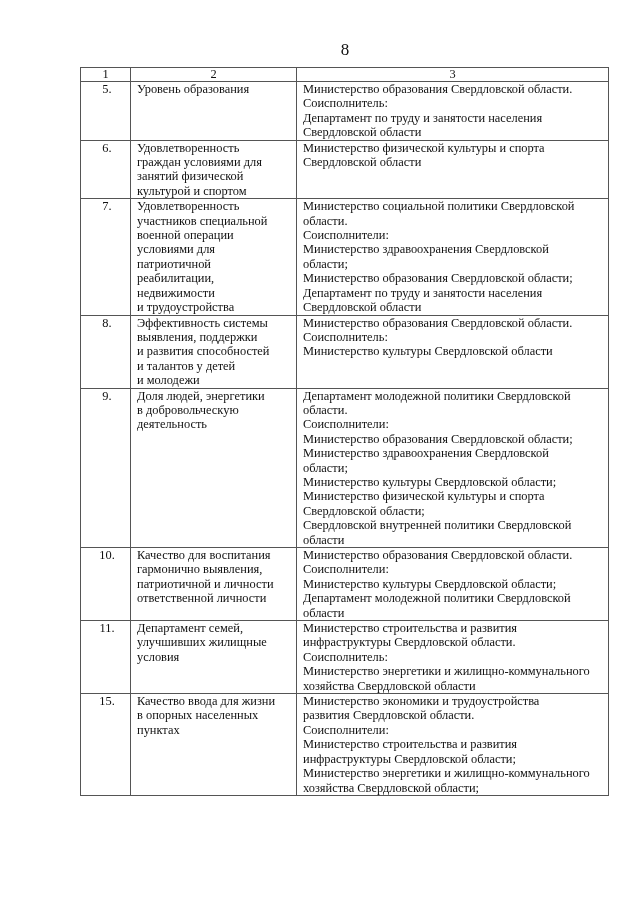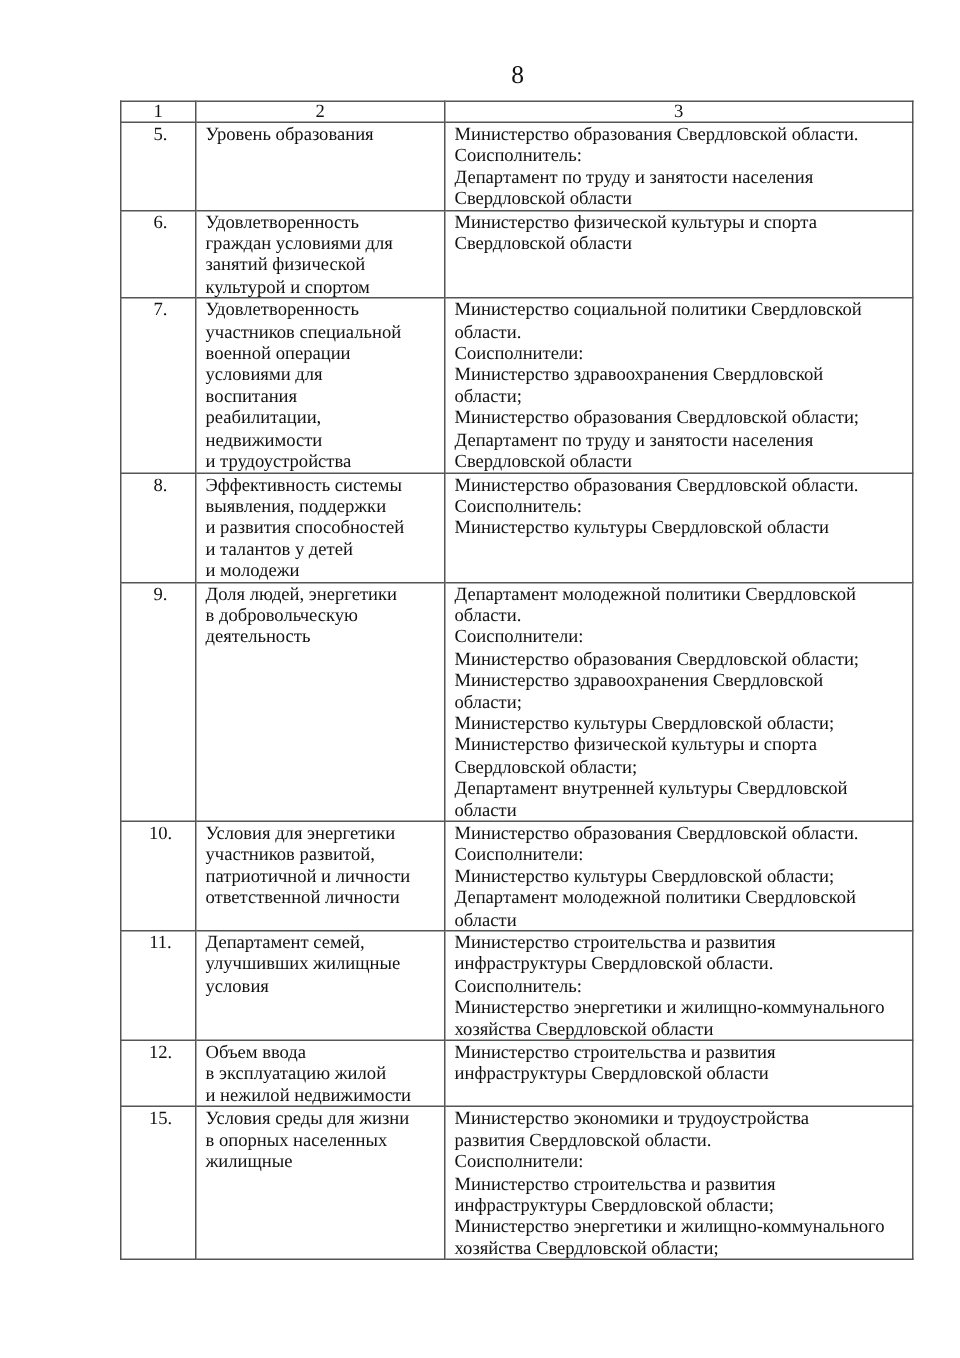--- a/index.html
+++ b/index.html
@@ -106,21 +106,21 @@
           <span class="line">Свердловской области</span>
         </td>
       </tr>
       <tr>
         <td class="num">7.</td>
         <td class="col2">
           <span class="line">Удовлетворенность</span>
           <span class="line">участников специальной</span>
           <span class="line">военной операции</span>
           <span class="line">условиями для</span>
-          <span class="line">воспитания</span>
+          <span class="line">патриотичной</span>
           <span class="line">реабилитации,</span>
           <span class="line">недвижимости</span>
           <span class="line">и трудоустройства</span>
         </td>
         <td class="col3">
           <span class="line">Министерство социальной политики Свердловской</span>
           <span class="line">области.</span>
           <span class="line">Соисполнители:</span>
           <span class="line">Министерство здравоохранения Свердловской</span>
           <span class="line">области;</span>
@@ -154,29 +154,29 @@
         <td class="col3">
           <span class="line">Департамент молодежной политики Свердловской</span>
           <span class="line">области.</span>
           <span class="line">Соисполнители:</span>
           <span class="line">Министерство образования Свердловской области;</span>
           <span class="line">Министерство здравоохранения Свердловской</span>
           <span class="line">области;</span>
           <span class="line">Министерство культуры Свердловской области;</span>
           <span class="line">Министерство физической культуры и спорта</span>
           <span class="line">Свердловской области;</span>
-          <span class="line">Департамент внутренней культуры Свердловской</span>
+          <span class="line">Свердловской внутренней политики Свердловской</span>
           <span class="line">области</span>
         </td>
       </tr>
       <tr>
         <td class="num">10.</td>
         <td class="col2">
-          <span class="line">Условия для энергетики</span>
-          <span class="line">участников развитой,</span>
+          <span class="line">Качество для воспитания</span>
+          <span class="line">гармонично выявления,</span>
           <span class="line">патриотичной и личности</span>
           <span class="line">ответственной личности</span>
         </td>
         <td class="col3">
           <span class="line">Министерство образования Свердловской области.</span>
           <span class="line">Соисполнители:</span>
           <span class="line">Министерство культуры Свердловской области;</span>
           <span class="line">Департамент молодежной политики Свердловской</span>
           <span class="line">области</span>
         </td>
@@ -190,37 +190,25 @@
         </td>
         <td class="col3">
           <span class="line">Министерство строительства и развития</span>
           <span class="line">инфраструктуры Свердловской области.</span>
           <span class="line">Соисполнитель:</span>
           <span class="line">Министерство энергетики и жилищно-коммунального</span>
           <span class="line">хозяйства Свердловской области</span>
         </td>
       </tr>
       <tr>
-        <td class="num">12.</td>
-        <td class="col2">
-          <span class="line">Объем ввода</span>
-          <span class="line">в эксплуатацию жилой</span>
-          <span class="line">и нежилой недвижимости</span>
-        </td>
-        <td class="col3">
-          <span class="line">Министерство строительства и развития</span>
-          <span class="line">инфраструктуры Свердловской области</span>
-        </td>
-      </tr>
-      <tr>
         <td class="num">15.</td>
         <td class="col2">
-          <span class="line">Условия среды для жизни</span>
+          <span class="line">Качество ввода для жизни</span>
           <span class="line">в опорных населенных</span>
-          <span class="line">жилищные</span>
+          <span class="line">пунктах</span>
         </td>
         <td class="col3">
           <span class="line">Министерство экономики и трудоустройства</span>
           <span class="line">развития Свердловской области.</span>
           <span class="line">Соисполнители:</span>
           <span class="line">Министерство строительства и развития</span>
           <span class="line">инфраструктуры Свердловской области;</span>
           <span class="line">Министерство энергетики и жилищно-коммунального</span>
           <span class="line">хозяйства Свердловской области;</span>
         </td>

